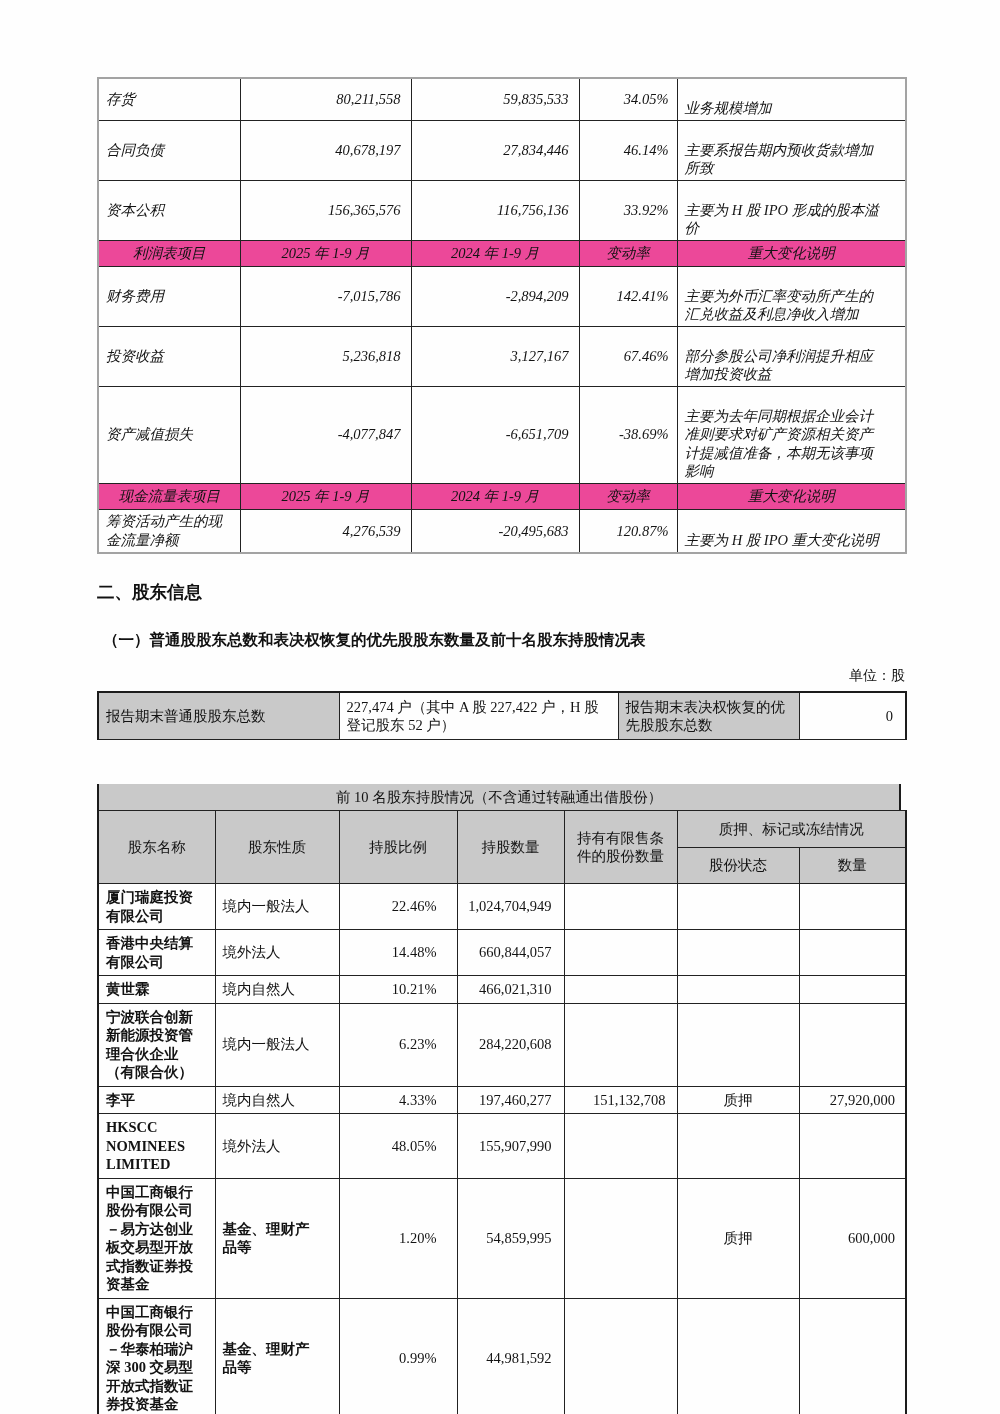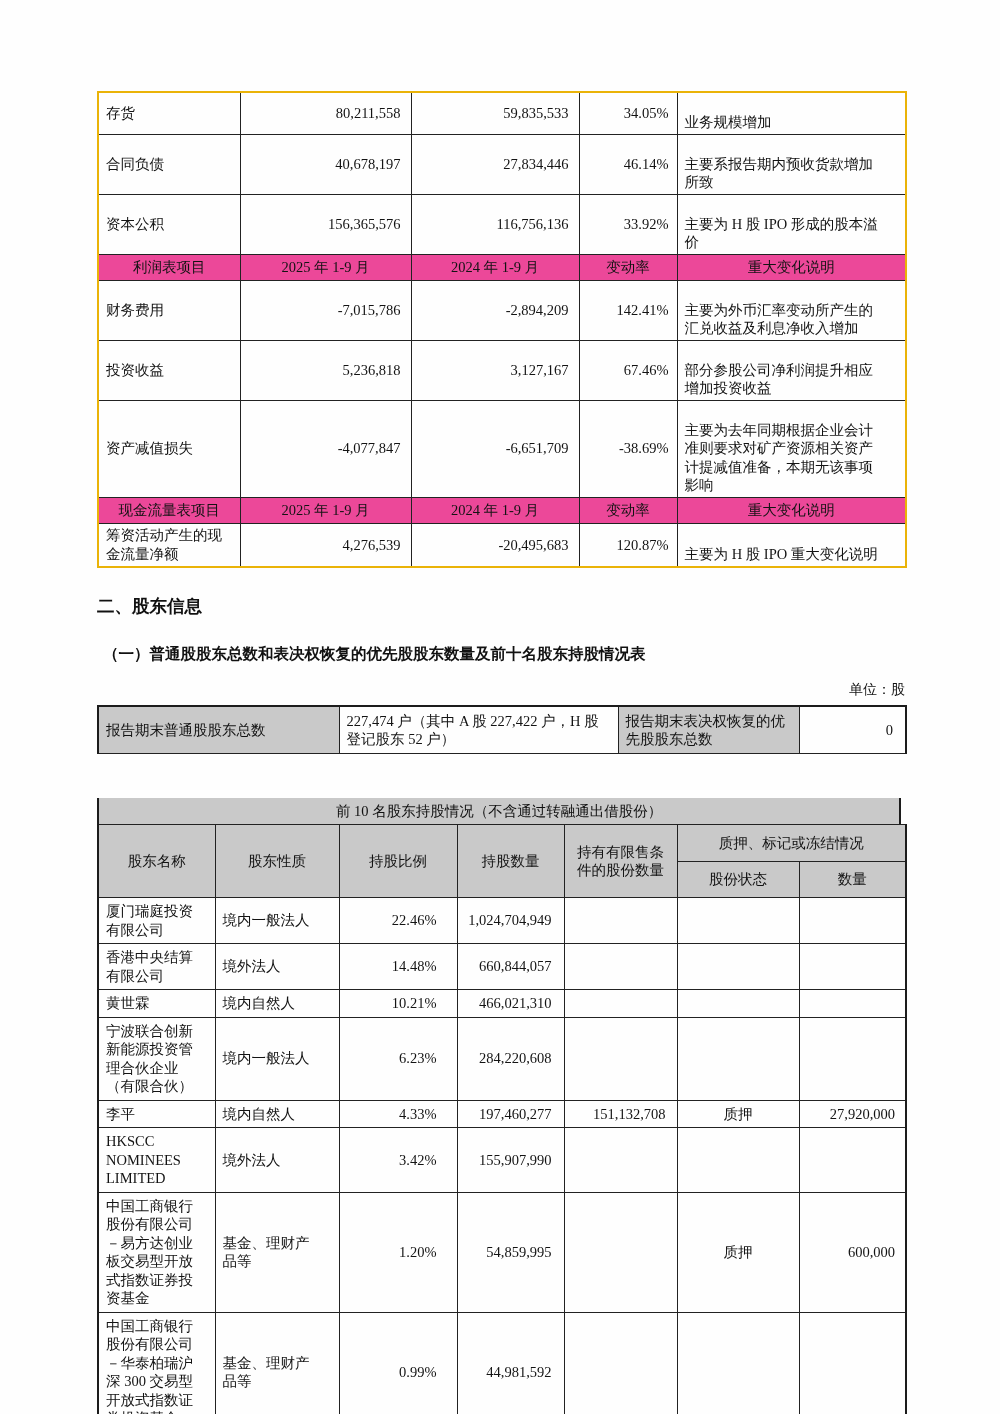--- a/index.html
+++ b/index.html
@@ -13,21 +13,21 @@
     text-align:right;font-weight:bold;font-size:14.5px;line-height:18px;
     padding-bottom:10px;border-bottom:2.5px solid #1c1c1c;
   }
   
   table{border-collapse:collapse;table-layout:fixed;width:808px;
         font-size:14.5px;line-height:18.5px;color:#131313;}
   td{border:1px solid #222;vertical-align:middle;padding:2px 6px;
      overflow:hidden;word-break:break-word;}
   .ghdr td{background:#ec4899;text-align:center;}
   
-  .t1{border:2px solid #eab308;margin-top:16px;}
+  .t1{border:2px solid #a3a3a3;margin-top:2px;font-style:italic;}
   .t1 td.item{text-align:left;padding-left:7px;}
   .t1 td.num{text-align:right;padding-right:10px;}
   .t1 td.pct{text-align:right;padding-right:8px;}
   .t1 td.note{text-align:left;padding:20px 10px 2px 7px;}
   .itm{display:inline-block;max-width:118px;text-align:left;}
   .nt{display:inline-block;max-width:200px;text-align:left;}
   tr.h29{height:29px;} tr.h44{height:44px;} tr.h40{height:40px;}
   tr.h26{height:26px;} tr.h76{height:76px;}
   
   .sec-title{margin-top:26px;font-size:17.5px;font-weight:bold;}
@@ -42,21 +42,21 @@
   .t2a td.zero{text-align:right;padding-right:12px;}
   .band{
     border-left:2px solid #1c1c1c;border-right:2px solid #1c1c1c;
     background:#c9c9c9;text-align:center;font-size:14.5px;
     height:26px;line-height:26px;width:804px;box-sizing:border-box;margin-top:44px;
   }
   .t2b{border:2px solid #1c1c1c;border-top:1px solid #222;}
   .t2b tr.hd1 td{height:28px;background:#c9c9c9;text-align:center;}
   .t2b tr.hd2 td{height:27px;background:#c9c9c9;text-align:center;}
   .t2b td.name{text-align:left;padding:4px 4px 4px 7px;}
-  .nm{display:inline-block;max-width:90px;text-align:left;}
+  .nm{display:inline-block;max-width:90px;text-align:left;font-weight:bold;}
   .t2b td.nature{text-align:left;padding-left:7px;}
   .t2b td.ratio{text-align:right;padding-right:20px;}
   .t2b td.shares{text-align:right;padding-right:12px;}
   .t2b td.restricted{text-align:right;padding-right:11px;}
   .t2b td.status{text-align:center;}
   .t2b td.amount{text-align:right;padding-right:10px;}
   .t2b td{padding-top:4px;padding-bottom:4px;}
   .page-num{margin-top:18px;text-align:right;font-size:13.5px;padding-right:4px;color:#333;}
 </style>
 </head>
@@ -229,21 +229,21 @@
           <td class="nature">境内自然人</td>
           <td class="ratio">4.33%</td>
           <td class="shares">197,460,277</td>
           <td class="restricted">151,132,708</td>
           <td class="status">质押</td>
           <td class="amount">27,920,000</td>
         </tr>
         <tr>
           <td class="name"><span class="nm">HKSCC NOMINEES LIMITED</span></td>
           <td class="nature">境外法人</td>
-          <td class="ratio">3.42%</td>
+          <td class="ratio">48.05%</td>
           <td class="shares">155,907,990</td>
           <td class="restricted"></td>
           <td class="status"></td>
           <td class="amount"></td>
         </tr>
         <tr>
           <td class="name"><span class="nm">中国工商银行股份有限公司－易方达创业板交易型开放式指数证券投资基金</span></td>
           <td class="nature"><span class="nm">基金、理财产品等</span></td>
           <td class="ratio">1.20%</td>
           <td class="shares">54,859,995</td>

